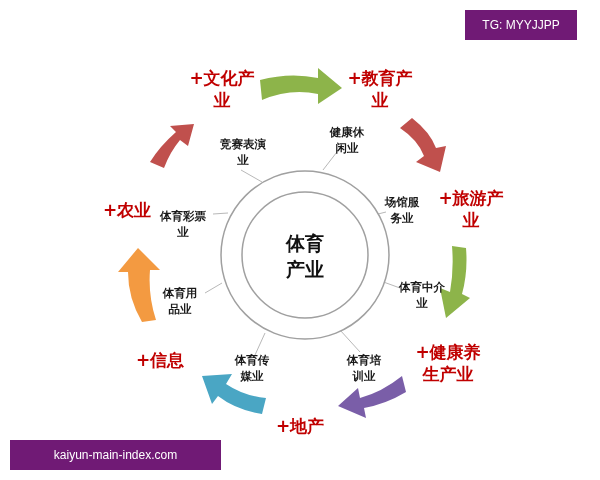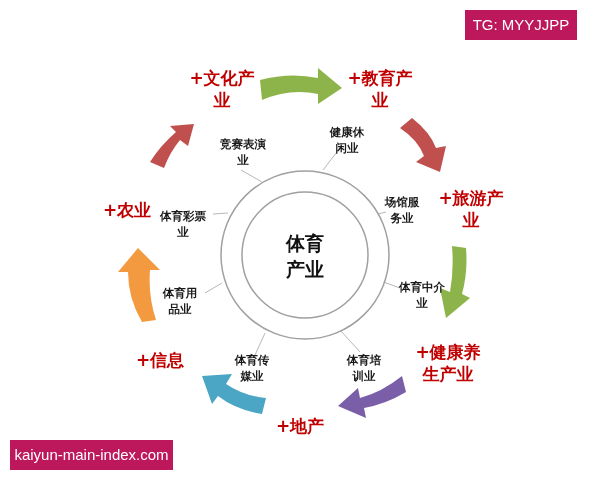--- a/index.html
+++ b/index.html
@@ -1,25 +1,25 @@
 <!DOCTYPE html>
 <html><head>
   <meta charset="utf-8">
   <style>
     html, body { margin: 0; padding: 0; background: #ffffff; }
     body { width: 600px; height: 480px; position: relative; overflow: hidden;
            font-family: "DejaVu Sans", "Liberation Sans", sans-serif; }
     #stage { position: absolute; left: 0; top: 0; width: 600px; height: 480px; }
     .watermark {
-      position: absolute; background: #be185d; color: #ffffff;
-      font-family: "Liberation Sans", sans-serif; font-size: 15px;
+      position: absolute; background: #701a75; color: #ffffff;
+      font-family: "Liberation Sans", sans-serif; font-size: 12px;
       line-height: 30px; padding: 0 10px; white-space: nowrap;
     }
     .wm-top { left: 465px; top: 10px; height: 30px; width: 112px; text-align: center; padding: 0; }
-    .wm-bottom { left: 10px; top: 440px; height: 30px; width: 163px; text-align: center; padding: 0; }
+    .wm-bottom { left: 10px; top: 440px; height: 30px; width: 211px; text-align: center; padding: 0; }
     svg text { font-family: "DejaVu Sans", sans-serif; font-weight: bold; }
     .outer-label { fill: #c00000; font-size: 17px; }
     .inner-label { fill: #1a1a1a; font-size: 11.5px; }
     .center-label { fill: #111111; font-size: 19px; }
   </style>
 </head>
 <body>
 
 <div id="stage">
   <svg width="600" height="480" viewBox="0 0 600 480" xmlns="http://www.w3.org/2000/svg">

